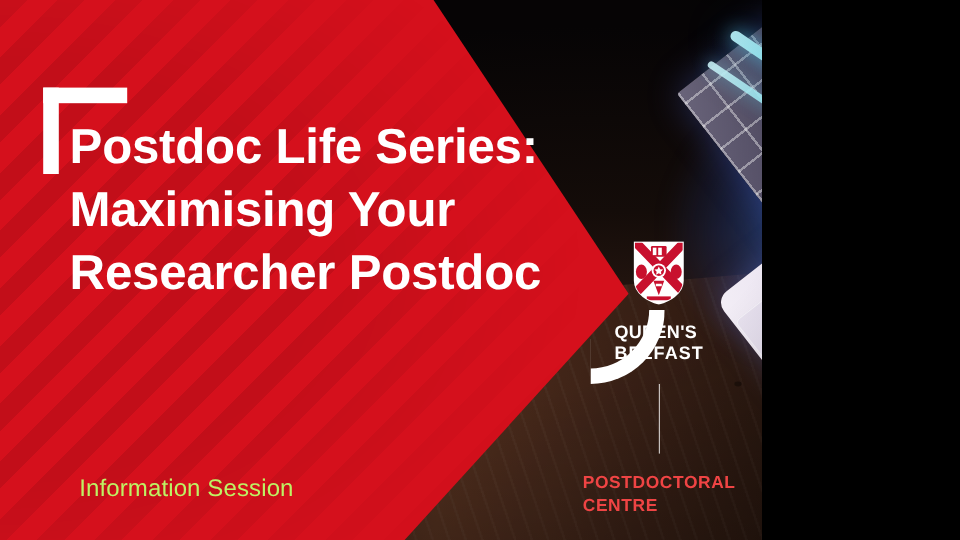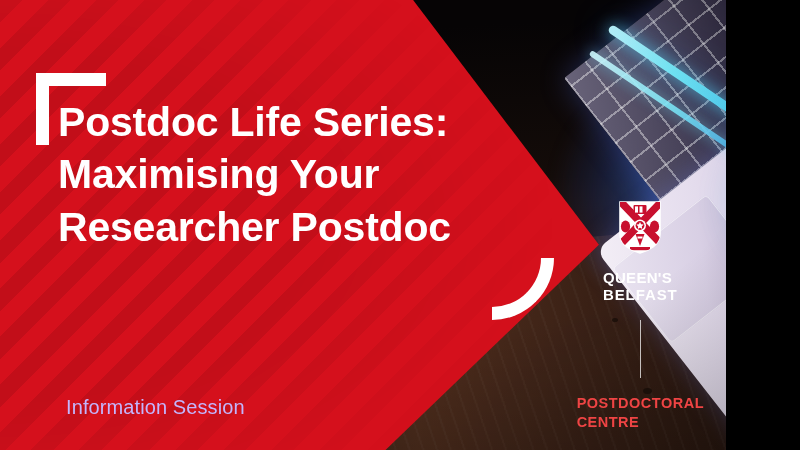--- a/index.html
+++ b/index.html
@@ -1,20 +1,20 @@
 <!DOCTYPE html>
 <html><head>
 <meta charset="utf-8">
 <title>Postdoc Life Series</title>
 <style>
   html,body{margin:0;padding:0;background:#000;}
   *{box-sizing:border-box;}
   #slide{
     position:relative;
-    width:726px;height:450px;
+    width:635px;height:450px;
     overflow:hidden;
     background:#080608;
     font-family:"Liberation Sans", sans-serif;
   }
 
   
   .photo{position:absolute;inset:0;overflow:hidden;}
   .photo-base{
     position:absolute;inset:0;
     background:
@@ -134,21 +134,21 @@
 
   
   .title{
     position:absolute;left:58px;top:96px;width:470px;
     color:#fff;font-size:41px;line-height:1.28;
     font-weight:700;letter-spacing:-0.2px;
   }
   .title .line{display:block;white-space:nowrap;}
   .subtitle{
     position:absolute;left:66px;top:396px;
-    color:#c4b5fd;font-size:20px;font-weight:400;letter-spacing:.1px;
+    color:#bef264;font-size:20px;font-weight:400;letter-spacing:.1px;
   }
 
   
   .logo-lockup{
     position:absolute;right:22px;bottom:18px;
     display:flex;align-items:center;gap:16px;flex-direction:column;
   }
   .crest{position:relative;width:44px;height:53px;flex:0 0 auto;}
   .qub-text{
     color:#fff;font-weight:700;font-size:15px;line-height:1.12;

